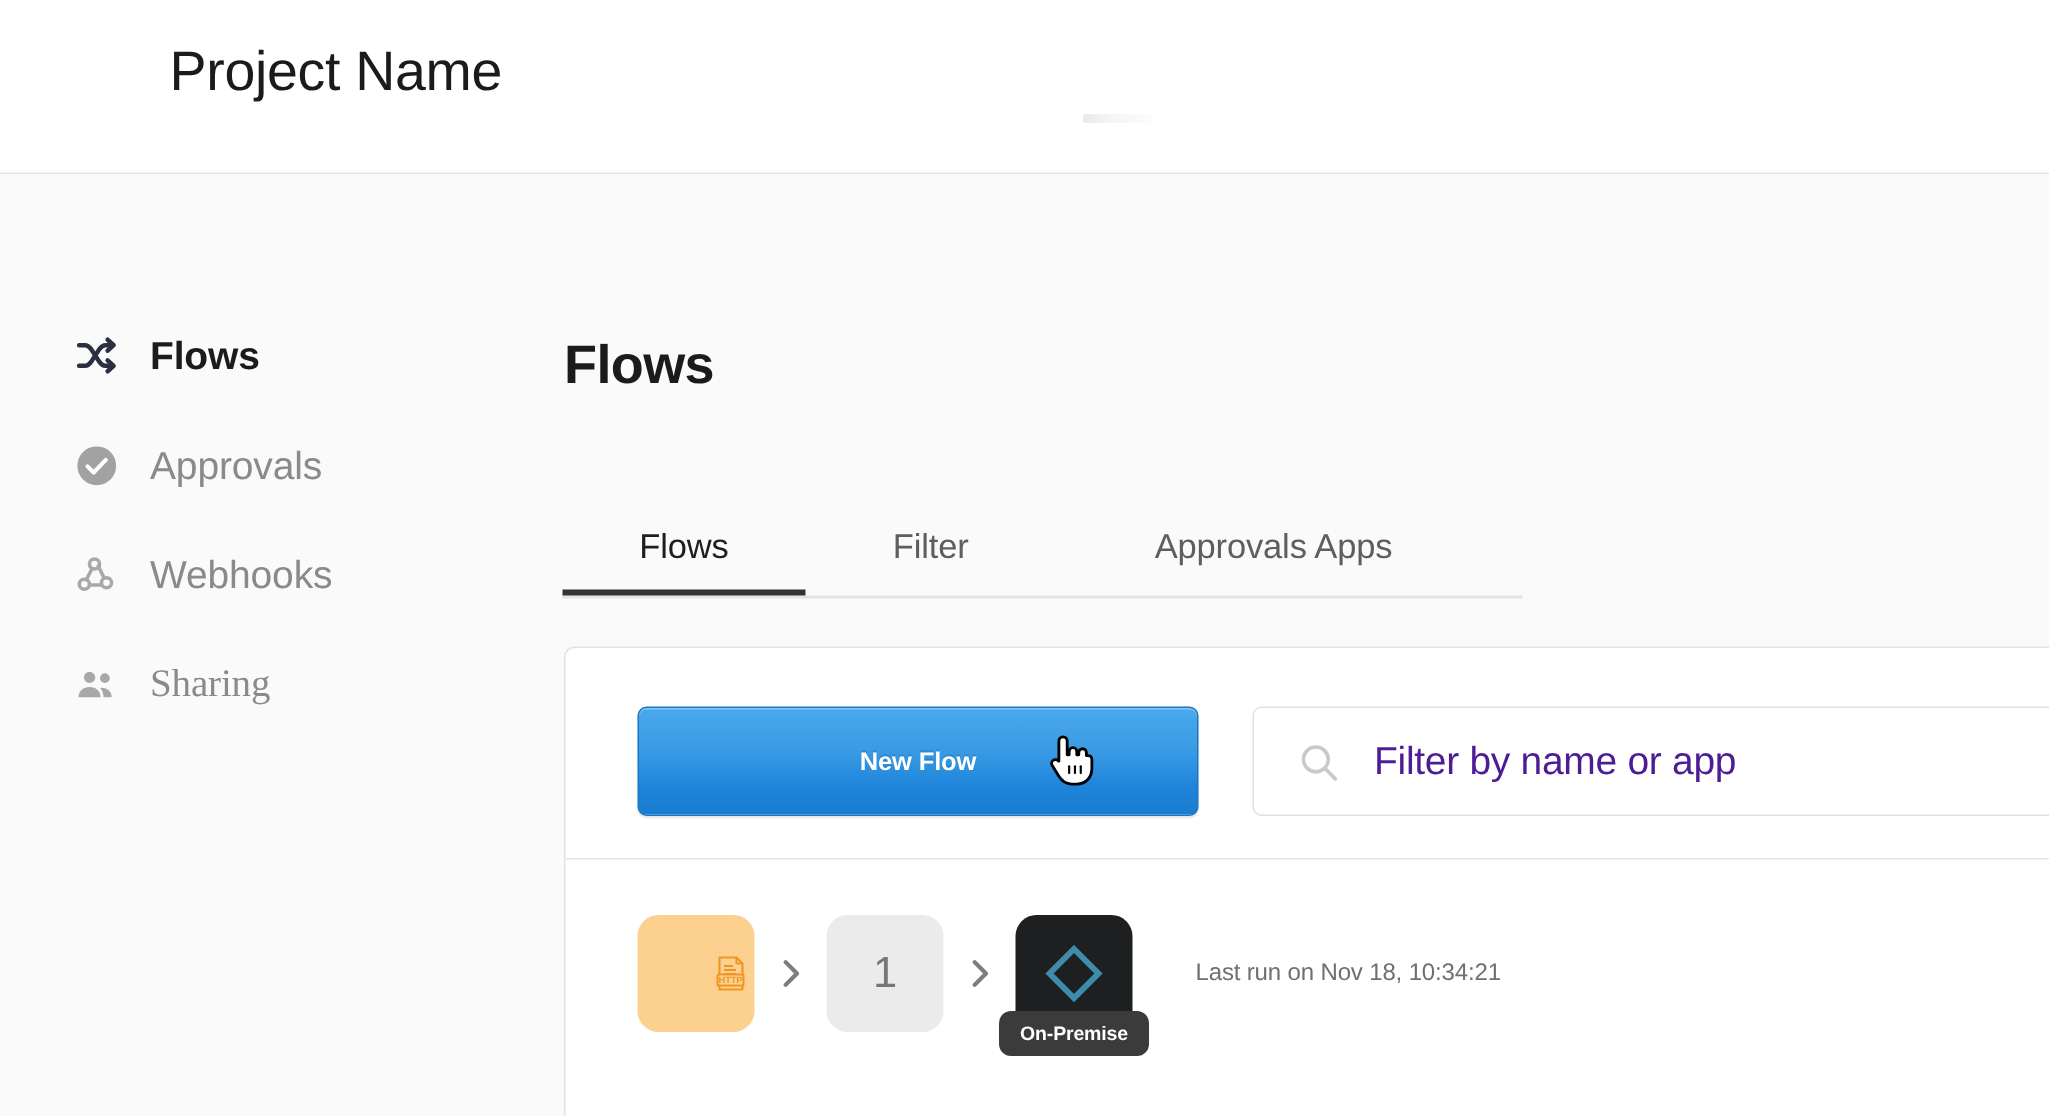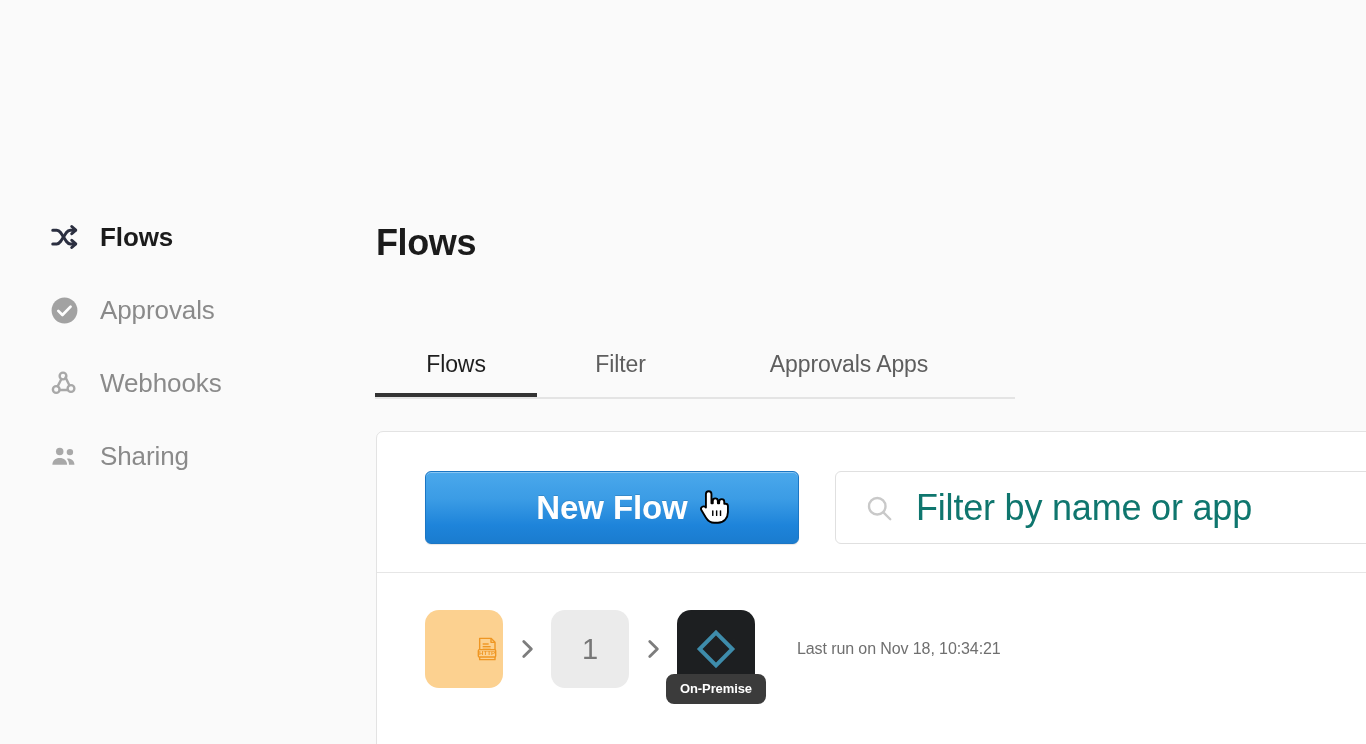--- a/index.html
+++ b/index.html
@@ -168,21 +168,21 @@
     position: absolute;
     left: 48px;
     top: 39px;
     width: 374px;
     height: 73px;
     border-radius: 6px;
     border: 1px solid #1b76c4;
     background: linear-gradient(180deg, #4aa8ec 0%, #3b9ce5 38%, #1e84da 75%, #1a7ccf 100%);
     box-shadow: inset 0 1px 0 rgba(255,255,255,.35), 0 1px 1px rgba(0,0,0,.10);
     color: #ffffff;
-    font-size: 33px;
+    font-size: 17px;
     font-weight: 700;
     letter-spacing: -0.1px;
     display: flex;
     align-items: center;
     justify-content: center;
     cursor: pointer;
     text-shadow: 0 -1px 0 rgba(0,0,0,.12);
   }
 
   .search-box {
@@ -194,22 +194,22 @@
     border: 1px solid #e0e0e0;
     border-radius: 6px;
     background: #ffffff;
     display: flex;
     align-items: center;
     padding-left: 28px;
     gap: 22px;
   }
   .search-icon { flex: none; width: 30px; height: 30px; }
   .search-placeholder {
-    font-size: 36px;
-    color: #0f766e;
+    font-size: 26px;
+    color: #4c1d95;
     letter-spacing: -0.2px;
     white-space: nowrap;
   }
 
   
   .flow-row {
     position: absolute;
     left: 0;
     top: 142px;
     width: 1010px;
@@ -294,20 +294,24 @@
     height: 42px;
     pointer-events: none;
     z-index: 50;
   }
 </style>
 </head>
 <body>
 
 <div id="app">
 
+  <div class="header">
+    <div class="header-title">Project Name</div>
+    <div class="header-ghost"></div>
+  </div>
 
   <div class="sidebar">
 
     <div class="nav-item active" style="top:100px;">
       <span class="nav-icon">
         <svg viewBox="0 0 24 24" width="30" height="30" fill="none" stroke="#2b2f40" stroke-width="2.4" stroke-linecap="round" stroke-linejoin="round">
           <path d="M3 6.5h3.2c1.4 0 2.3.9 3.2 2.1l4.4 6.8c.9 1.2 1.8 2.1 3.2 2.1H21"></path>
           <path d="M3 17.5h3.2c1.4 0 2.3-.9 3.2-2.1l4.4-6.8c.9-1.2 1.8-2.1 3.2-2.1H21"></path>
           <path d="M18.2 3.6 21.4 6.5l-3.2 2.9"></path>
           <path d="M18.2 14.6l3.2 2.9-3.2 2.9"></path>
@@ -333,21 +337,21 @@
           <circle cx="5.8" cy="17.2" r="2.7"></circle>
           <circle cx="17.6" cy="16.4" r="2.7"></circle>
           <path d="M9.9 8.8 6.9 14.7"></path>
           <path d="M13.2 7.5l3.1 6.3"></path>
           <path d="M8.5 17.6h6.4"></path>
         </svg>
       </span>
       <span class="nav-label">Webhooks</span>
     </div>
 
-    <div class="nav-item" style="top:319px;">
+    <div class="nav-item" style="top:319px;font-family:Liberation Serif, serif;">
       <span class="nav-icon">
         <svg viewBox="0 0 24 24" width="31" height="31" fill="#a8a8a8">
           <circle cx="8.3" cy="8.2" r="2.9"></circle>
           <circle cx="16.2" cy="8.6" r="2.5"></circle>
           <path d="M2.6 18.4c0-3.1 2.5-5.2 5.7-5.2s5.7 2.1 5.7 5.2z"></path>
           <path d="M14.6 13.6c2.9 0 5.1 1.9 5.1 4.8h-4.2c0-1.8-.6-3.4-1.7-4.6z"></path>
         </svg>
       </span>
       <span class="nav-label">Sharing</span>
     </div>

